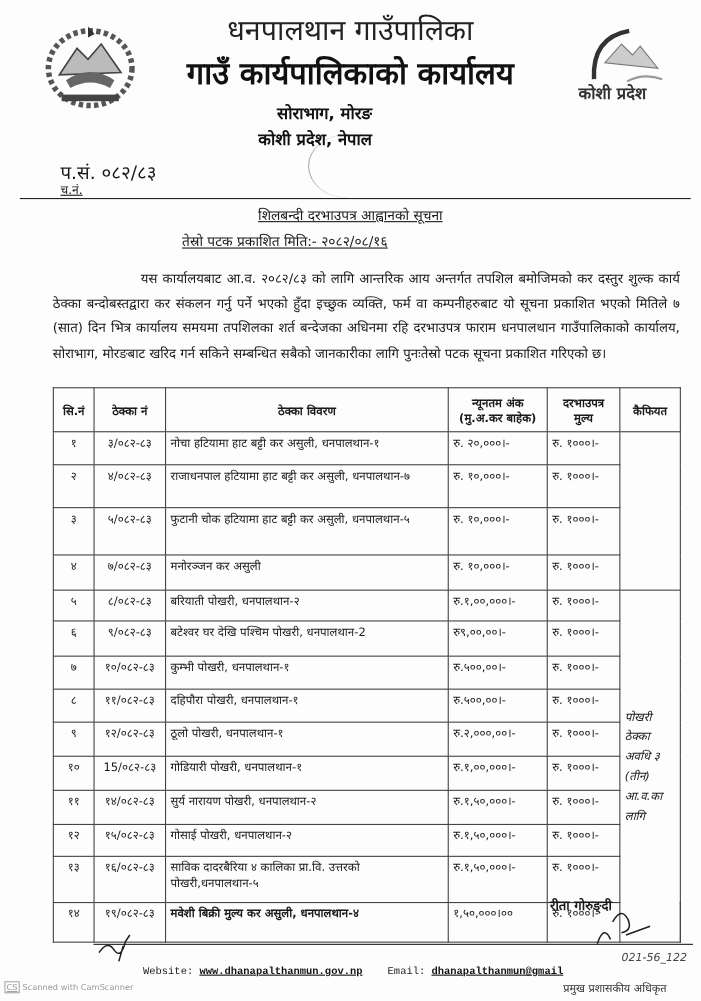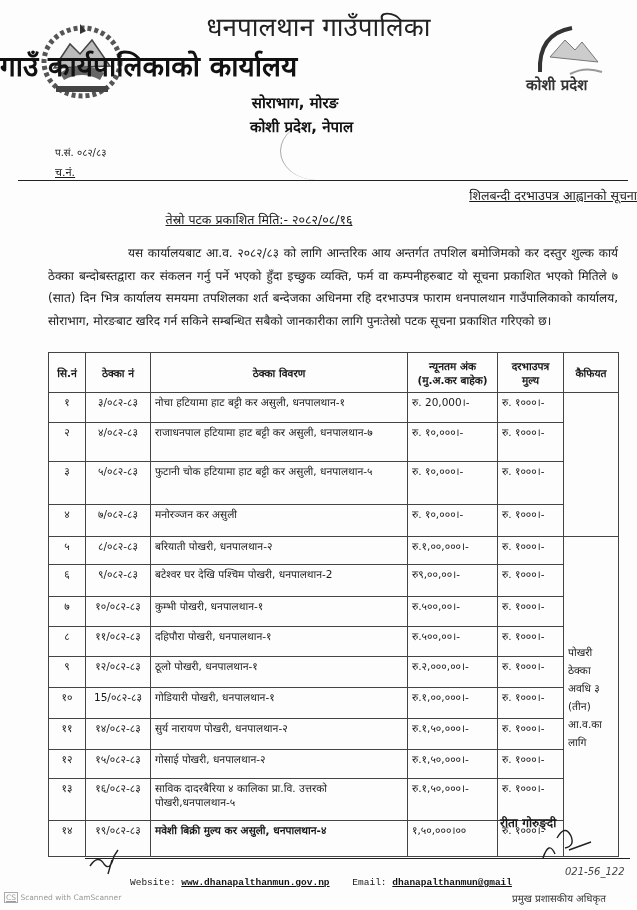--- a/index.html
+++ b/index.html
@@ -2,35 +2,35 @@
 <html><head>
 <meta charset="utf-8">
 <style>
   html, body { margin:0; padding:0; }
   body { width:637px; height:910px; background:#fdfdfd; position:relative; overflow:hidden;
          font-family:"DejaVu Sans", sans-serif; color:#1a1a1a; }
   .abs { position:absolute; }
   .logo-left { left:40px; top:18px; width:84px; height:84px; }
   .logo-right { left:520px; top:22px; width:90px; height:80px; }
   .h1 { left:0; width:637px; top:8px; text-align:center; font-size:26px; font-family:"DejaVu Sans", sans-serif; color:#222; }
-  .h2 { left:0; width:637px; top:46px; text-align:left; font-size:28px; font-weight:bold; color:#111; }
+  .h2 { left:0; width:637px; top:46px; text-align:center; font-size:28px; font-weight:bold; color:#111; }
   .h3 { left:0; width:590px; top:92px; text-align:center; font-size:15px; font-weight:bold; color:#111; }
-  .h4 { left:15px; width:573px; top:116px; text-align:center; font-size:15px; font-weight:bold; color:#111; }
+  .h4 { left:0; width:573px; top:116px; text-align:center; font-size:15px; font-weight:bold; color:#111; }
   .stamp { left:280px; top:122px; width:72px; height:58px; border-left:1.5px solid #555; border-radius:50% 0 0 50%; opacity:.5; }
-  .ref { left:55px; top:145px; font-size:10px; }
+  .ref { left:55px; top:145px; font-size:17px; }
   .cn { left:55px; top:164px; font-size:11px;text-decoration:underline; }
   .rule-top { left:18px; top:180px; width:610px; border-top:1.5px solid #222; }
-  .title1 { left:0; width:637px; top:187px; text-align:right; font-size:12.5px; text-decoration:underline; }
+  .title1 { left:0; width:637px; top:187px; text-align:center; font-size:12.5px; text-decoration:underline; }
   .title2 { left:0; width:518px; top:211px; text-align:center; font-size:12.5px; text-decoration:underline; }
   .para { left:48px; top:242px; width:570px; font-size:12px; line-height:22.5px; text-align:justify; text-indent:80px; }
   table { position:absolute; left:48px; top:352px; width:570px; border-collapse:collapse; font-size:10.5px; table-layout:fixed; }
   td, th { border:1px solid #444; vertical-align:top; padding:2px 4px; }
   th { font-weight:bold; vertical-align:middle; text-align:center; font-size:10.5px; }
   td.c { text-align:center; }
-  td.remark { vertical-align:middle; font-size:10.5px; line-height:18px; }
+  td.remark { vertical-align:middle; font-size:10.5px; line-height:18px;font-style:italic; }
   .rule-bot { left:85px; top:858px; width:545px; border-top:1.5px solid #222; }
   .footer { left:130px; top:877px; font-size:9.5px;font-family:Liberation Mono, monospace; }
   .footer a { color:#111; text-decoration:underline; font-weight:bold; }
   .phone { left:565px; top:866px; font-size:10px; color:#444;font-style:italic; }
   .signer-name { left:500px; top:814px; font-size:12px; font-weight:bold; }
   .signer-title { left:512px; top:880px; font-size:10px; color:#333;margin-top:11px; }
   .scanner { left:4px; top:893px; font-size:7.5px; color:#999; }
   .scanner b { border:1px solid #aaa; padding:0 1px; font-weight:normal;text-decoration:underline; }
   .sig-left { left:88px; top:846px; width:40px; height:30px; }
   .sig-right { left:535px; top:820px; width:60px; height:45px; }
@@ -88,21 +88,21 @@
       <th>न्यूनतम अंक (मु.अ.कर बाहेक)</th>
       <th>दरभाउपत्र मुल्य</th>
       <th>कैफियत</th>
     </tr>
   </thead>
   <tbody>
     <tr style="height:30px">
       <td class="c">१</td>
       <td class="c">३/०८२-८३</td>
       <td>नोचा हटियामा हाट बट्टी कर असुली, धनपालथान-१</td>
-      <td>रु. 20,000।-</td>
+      <td>रु. २०,०००।-</td>
       <td>रु. १०००।-</td>
       <td rowspan="4"></td>
     </tr>
     <tr style="height:39px">
       <td class="c">२</td>
       <td class="c">४/०८२-८३</td>
       <td>राजाधनपाल हटियामा हाट बट्टी कर असुली, धनपालथान-७</td>
       <td>रु. १०,०००।-</td>
       <td>रु. १०००।-</td>
     </tr>

